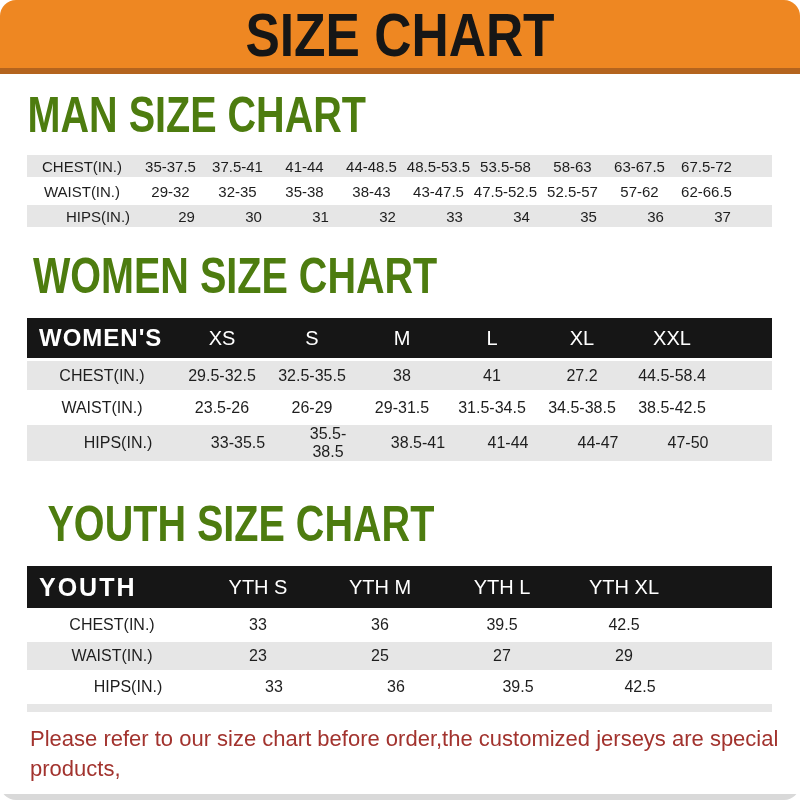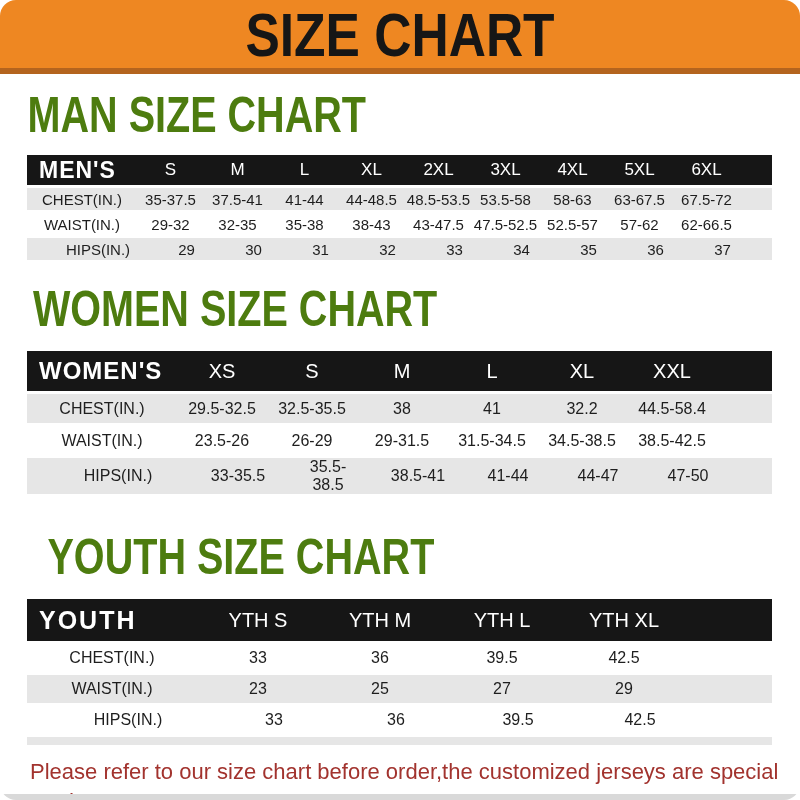--- a/index.html
+++ b/index.html
@@ -142,33 +142,20 @@
         <col style="width:67px">
       <col style="width:67px">
         <col style="width:67px">
         <col style="width:67px">
         <col style="width:67px">
       <col style="width:67px">
         <col style="width:67px">
         <col style="width:32px">
     </colgroup>
     <tbody>
-        <tr>
-      <th class="corner">MEN'S</th>
-      <th>S</th>
-      <th>M</th>
-      <th>L</th>
-      <th>XL</th>
-      <th>2XL</th>
-      <th>3XL</th>
-      <th>4XL</th>
-      <th>5XL</th>
-      <th>6XL</th>
-      <th></th>
-    </tr>
     <tr class="gray">
       <td>CHEST(IN.)</td>
       <td>35-37.5</td>
       <td>37.5-41</td>
       <td>41-44</td>
       <td>44-48.5</td>
       <td>48.5-53.5</td>
       <td>53.5-58</td>
       <td>58-63</td>
       <td>63-67.5</td>
@@ -229,21 +216,21 @@
       <th>XL</th>
       <th>XXL</th>
       <th></th>
     </tr>
     <tr class="gray">
       <td>CHEST(IN.)</td>
       <td>29.5-32.5</td>
       <td>32.5-35.5</td>
       <td>38</td>
       <td>41</td>
-      <td>32.2</td>
+      <td>27.2</td>
       <td>44.5-58.4</td>
       <td></td>
     </tr>
     <tr class="white">
       <td>WAIST(IN.)</td>
       <td>23.5-26</td>
       <td>26-29</td>
       <td>29-31.5</td>
       <td>31.5-34.5</td>
       <td>34.5-38.5</td>

